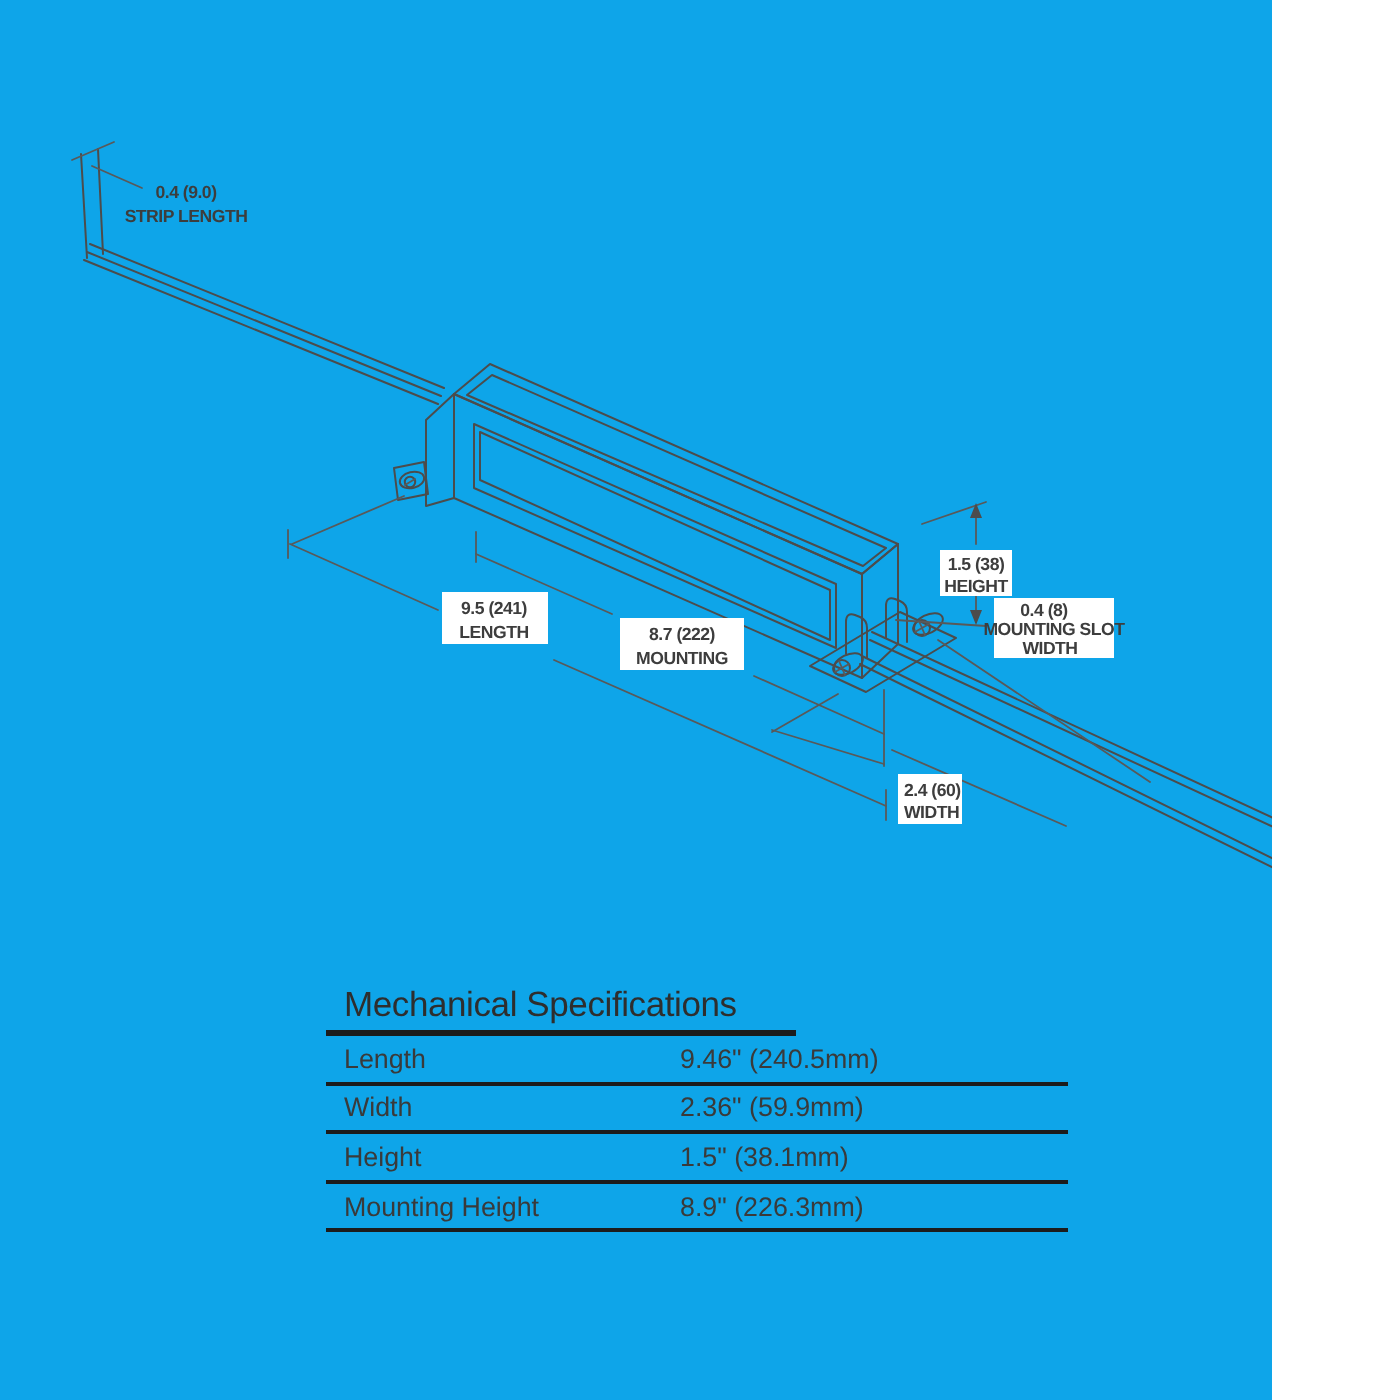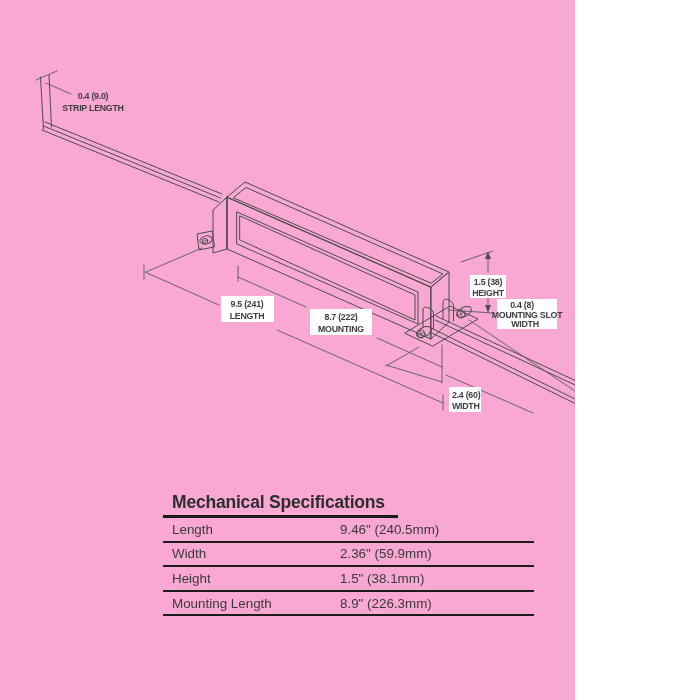--- a/index.html
+++ b/index.html
@@ -1,29 +1,29 @@
 <!DOCTYPE html>
 <html><head>
 <meta charset="utf-8">
 <style>
   html,body{margin:0;padding:0;background:#ffffff;}
-  .stage{position:relative;width:575px;height:700px;background:#f9a8d4;overflow:hidden;
+  .stage{position:relative;width:636px;height:700px;background:#0ea5e9;overflow:hidden;
          font-family:"Liberation Sans", sans-serif;}
   
   .drawing{position:absolute;left:0;top:0;}
   .ln{stroke:#4c4c4c;stroke-width:1;fill:none;stroke-linecap:round;stroke-linejoin:round;}
   .lnthin{stroke:#595959;stroke-width:0.9;fill:none;stroke-linecap:round;}
   .dimtxt{font-family:"Liberation Sans", sans-serif;font-size:8.8px;font-weight:bold;
           fill:#3d3d3d;letter-spacing:-0.25px;}
   .whitebg{fill:#ffffff;stroke:none;}
   .arrow{fill:#4c4c4c;stroke:none;}
   
   .spec{position:absolute;left:163px;top:492px;width:371px;color:#3a3a3a;}
   .spec h2{margin:0;padding:0 0 3px 9px;width:226px;font-size:17.5px;line-height:20px;
-           font-weight:bold;color:#2e2e2e;border-bottom:3px solid #1c1c1c;letter-spacing:-0.2px;}
+           font-weight:normal;color:#2e2e2e;border-bottom:3px solid #1c1c1c;letter-spacing:-0.2px;}
   .trow{display:flex;align-items:center;height:24.6px;box-sizing:border-box;
         border-bottom:2px solid #1c1c1c;font-size:13.4px;padding-left:9px;}
   .trow .lbl{flex:0 0 168px;}
   .trow .val{flex:1;}
 </style>
 </head>
 <body>
 
 <div class="stage">
 
@@ -148,17 +148,17 @@
     </div>
     <div class="trow">
       <span class="lbl">Width</span>
       <span class="val">2.36" (59.9mm)</span>
     </div>
     <div class="trow">
       <span class="lbl">Height</span>
       <span class="val">1.5" (38.1mm)</span>
     </div>
     <div class="trow">
-      <span class="lbl">Mounting Length</span>
+      <span class="lbl">Mounting Height</span>
       <span class="val">8.9" (226.3mm)</span>
     </div>
   </div>
 </div>
 
 </body></html>

